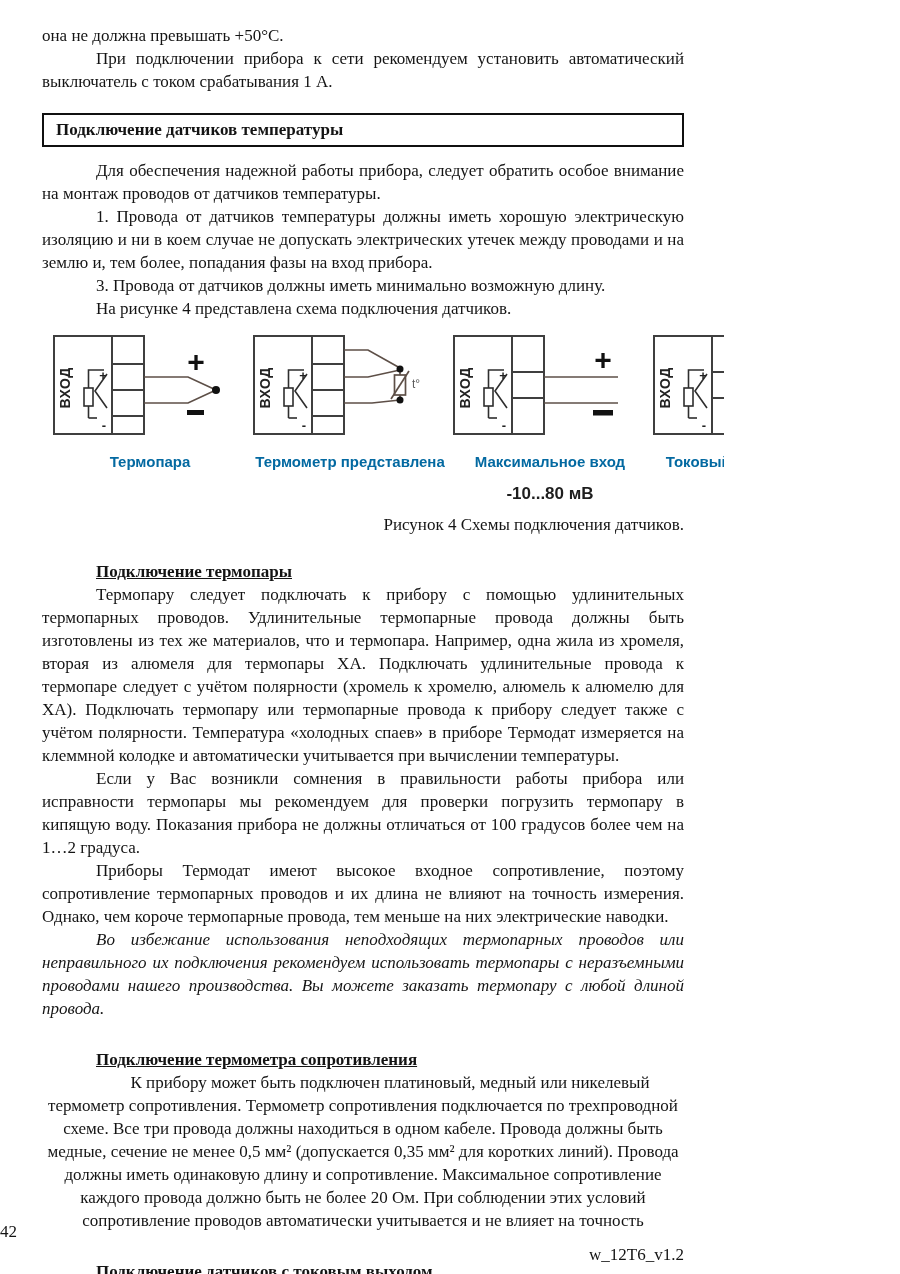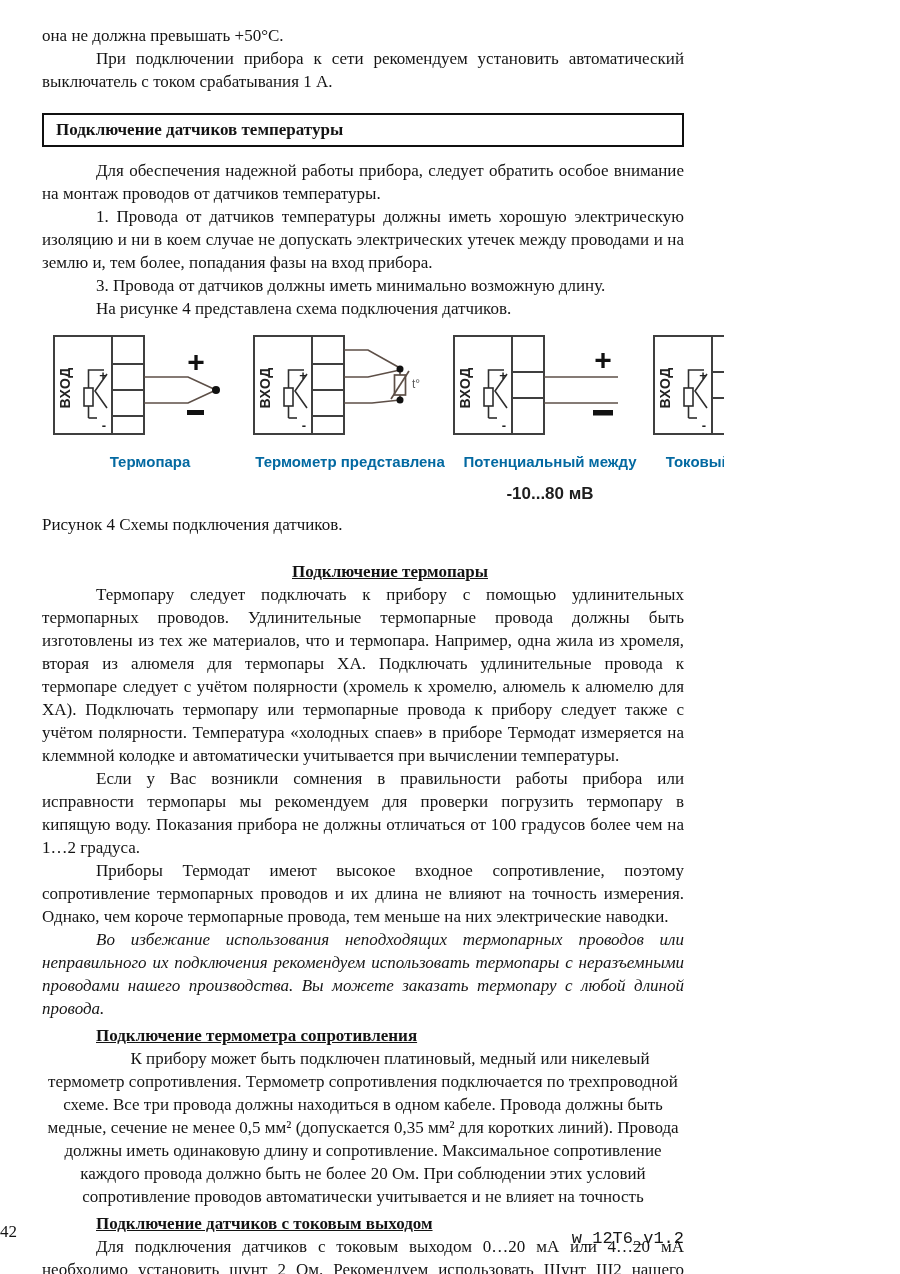--- a/index.html
+++ b/index.html
@@ -13,38 +13,38 @@
   p.ragged { text-align:center; }
   p.italic { font-style:italic;font-family:Liberation Serif, serif; }
   .header-box {
     border:2px solid #101010; padding:3px 12px 4px; font-weight:bold;
     margin:20px 0 12px 0;
   }
   .subheading {
     font-weight:bold; text-decoration:underline; margin:0 0 0 54px;
     font-size:17px; line-height:23px;
   }
-  .sp-lg { margin-top:24px;text-align:center; }
-  .sp-md { margin-top:4px; }
+  .sp-lg { margin-top:24px; }
+  .sp-md { margin-top:28px; }
   .figure-row {
     display:flex; justify-content:space-between; align-items:flex-start;
     margin:10px 0 0 8px;
   }
   .diagram { text-align:center; width:200px; }
   .diagram-label {
     font-family:"Liberation Sans", sans-serif; font-weight:bold; font-size:15px;
     color:#0369a1; margin-top:2px; white-space:nowrap;
   }
   .diagram-sublabel {
     font-family:"Liberation Sans", sans-serif; font-weight:bold; font-size:17px;
     color:#1e1e1e; white-space:nowrap;margin-top:9px;
   }
-  .caption { text-align:left; margin-top:8px; }
+  .caption { text-align:right; margin-top:8px; }
   .footer-page { position:absolute; bottom:31px; left:0; right:0; }
-  .footer-version { position:absolute; bottom:24px; right:40px;font-family:Liberation Mono, monospace; }
+  .footer-version { position:absolute; bottom:8px; right:40px; }
   
   text.vhod {
     font-family:"Liberation Sans", sans-serif; font-size:14px; font-weight:bold;
     fill:#222; text-anchor:middle; letter-spacing:0.5px;
   }
   text.tsign {
     font-family:"Liberation Sans", sans-serif; font-size:13px; font-weight:bold;
     fill:#222; text-anchor:middle;
   }
   text.bigsign {
@@ -161,21 +161,21 @@
         <text class="vhod" x="20" y="58" transform="rotate(-90 20 58)">ВХОД</text>
         <text class="tsign" x="53" y="50">+</text>
         <text class="tsign" x="54" y="100">-</text>
         <g stroke="#5d4f47" stroke-width="1.7" fill="none">
           <line x1="94" y1="47" x2="168" y2="47"></line>
           <line x1="94" y1="73" x2="168" y2="73"></line>
         </g>
         <text class="bigsign" x="153" y="40">+</text>
         <rect x="143" y="80" width="20" height="5.5" fill="#111"></rect>
       </svg>
-      <div class="diagram-label">Потенциальный между</div>
+      <div class="diagram-label">Максимальное вход</div>
       <div class="diagram-sublabel">-10...80 мВ</div>
     </div>
 
     <div class="diagram">
       <svg width="200" height="112" viewBox="0 0 200 112">
         <g stroke="#3f3f3f" stroke-width="2" fill="none">
           <rect x="4" y="6" width="90" height="98"></rect>
           <line x1="62" y1="6" x2="62" y2="104"></line>
           <line x1="62" y1="42" x2="94" y2="42"></line>
           <line x1="62" y1="68" x2="94" y2="68"></line>

